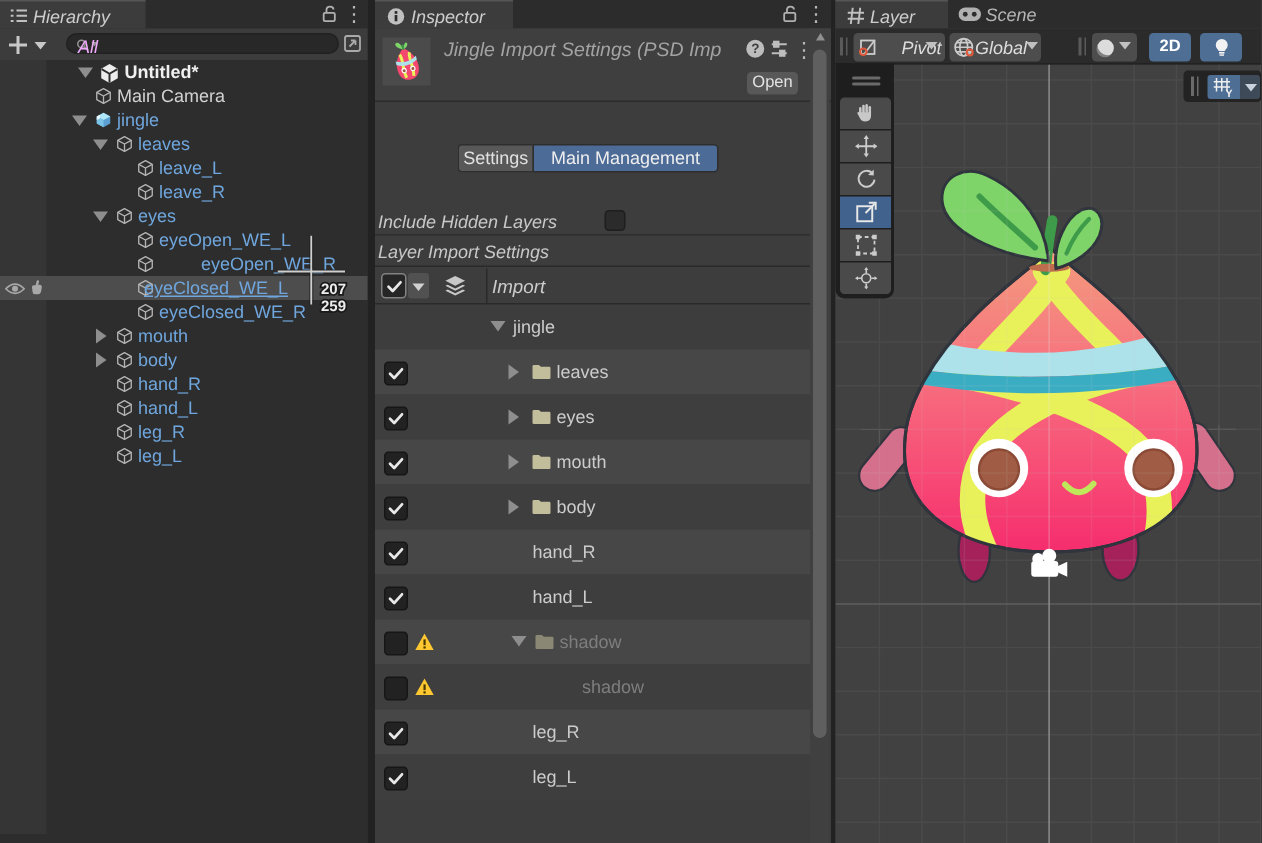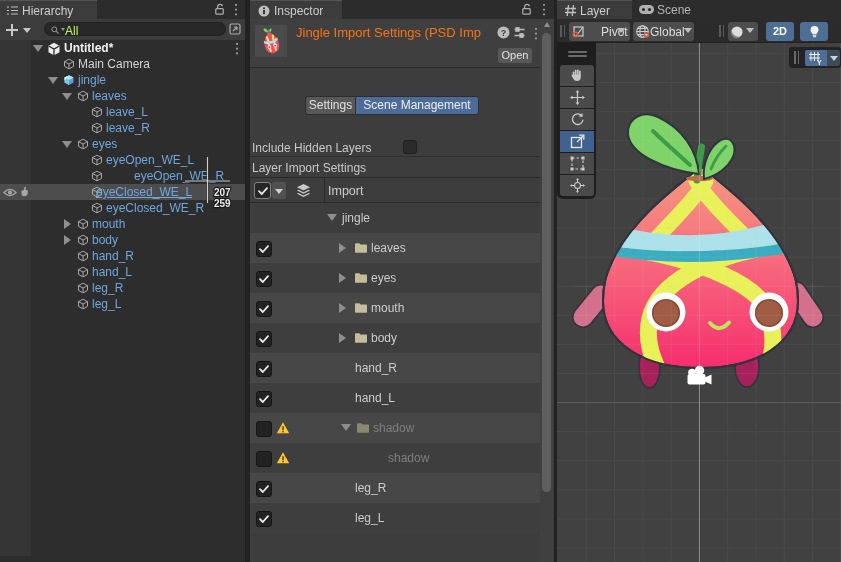--- a/index.html
+++ b/index.html
@@ -1,20 +1,20 @@
 <!DOCTYPE html>
 <html><head>
 <meta charset="utf-8">
 <style>
   html,body{margin:0;padding:0;background:#383838;}
   #app{position:relative;width:841px;height:562px;overflow:hidden;
        font-family:"Liberation Sans",sans-serif;font-size:12px;color:#c8c8c8;
        background:#383838;}
   .abs{position:absolute;}
-  .txt{white-space:nowrap;}
+  .txt{white-space:nowrap;font-style:italic;}
   
   #hier{left:0;top:0;width:245px;height:562px;background:#2d2d2d;}
   #hier-tabbar{left:0;top:0;width:245px;height:19px;background:#2c2c2c;}
   .tab-active{background:#3c3c3c;border-top:1px solid #555;box-sizing:border-box;}
   #hier-toolbar{left:0;top:19px;width:245px;height:21px;background:#3c3c3c;}
   #hier-gutter{left:0;top:40px;width:31px;height:516px;background:#353535;}
   .hrow{left:0;width:245px;height:16px;}
   .hrow .lbl{position:absolute;top:1px;font-size:12px;color:#d2d2d2;}
   .blue{color:#6fa6dd !important;}
   .fold{position:absolute;width:0;height:0;border-left:5px solid transparent;border-right:5px solid transparent;border-top:7px solid #8e8e8e;top:5px;}
@@ -130,29 +130,29 @@
     <div class="abs" id="hier-toolbar"></div>
     <svg class="abs" style="left:5px;top:23px" width="14" height="14" viewBox="0 0 14 14">
         <path d="M7 1 V13 M1 7 H13" stroke="#c8c8c8" stroke-width="2"></path>
       </svg>
     <div class="abs" style="left:23px;top:28px;width:0;height:0;border-left:4.5px solid transparent;border-right:4.5px solid transparent;border-top:5.5px solid #c8c8c8;"></div>
     <div class="abs" style="left:44px;top:22px;width:182px;height:14px;background:#282828;border:1px solid #212121;border-radius:8px;box-sizing:border-box;">
       <svg class="abs" style="left:5px;top:2px" width="10" height="10" viewBox="0 0 14 14">
           <use href="#maglass"></use>
         </svg>
       <div class="abs" style="left:16px;top:5px;width:0;height:0;border-left:2.5px solid transparent;border-right:2.5px solid transparent;border-top:3.5px solid #969696;"></div>
-      <div class="abs txt" style="left:20px;top:0.5px;font-size:12px;color:#bef264;">All</div>
+      <div class="abs txt" style="left:7px;top:0.5px;font-size:12px;color:#f0abfc;">All</div>
     </div>
     <svg class="abs" style="left:229px;top:23px" width="12" height="12" viewBox="0 0 12 12">
         <rect x="1" y="1" width="10" height="10" rx="1.5" fill="none" stroke="#aaaaaa" stroke-width="1.2"></rect>
         <path d="M4 8 L8 4 M8 4 h-3 M8 4 v3" stroke="#aaaaaa" stroke-width="1.2" fill="none"></path>
       </svg>
 
     <div class="abs" id="hier-gutter"></div>
-    <div class="abs hrow" style="top:40px;">
+    <div class="abs hrow" style="top:40px;margin-left:19px;">
       <div class="fold" style="left:33px;"></div>
       <svg class="ic16" style="left:47px;width:14px;height:14px;" viewBox="0 0 16 16">
           <use href="#ulogo"></use>
         </svg>
       <div class="lbl" style="left:64px;color:#f0f0f0;font-weight:700;">Untitled*</div>
       <div class="abs" style="left:230px;top:1px;color:#c0c0c0;font-size:14px;line-height:14px;">⋮</div>
     </div>
     <div class="abs hrow" style="top:56px;">
         <svg class="ic16" style="left:63px;" viewBox="0 0 16 16">
           <use href="#cube"></use>
@@ -293,37 +293,37 @@
           <circle cx="13" cy="21.5" r="1.8" fill="#fff"></circle>
             <circle cx="19" cy="21.5" r="1.8" fill="#fff"></circle>
           <circle cx="13" cy="21.6" r="1" fill="#9a573c"></circle>
             <circle cx="19" cy="21.6" r="1" fill="#9a573c"></circle>
           <path d="M15.5 7.5 C12 6 10.5 3.5 12 2.5 C13.5 1.5 15.5 4 15.5 7.5 Z" fill="#7ed469"></path>
           <path d="M16.5 7.5 C19 6.5 20 4.5 19 3.8 C18 3.1 16.5 5 16.5 7.5 Z" fill="#7ed469"></path>
           <path d="M16 8 L16 4.5" stroke="#3e9b49" stroke-width="1.4"></path>
         </g>
       </svg>
     </div>
-    <div class="abs txt" style="left:296px;top:25px;width:196px;overflow:hidden;font-size:13px;color:#f97316;">Jingle Import Settings (PSD Imp</div>
+    <div class="abs txt" style="left:296px;top:25px;width:196px;overflow:hidden;font-size:13px;color:#a3a3a3;">Jingle Import Settings (PSD Imp</div>
     <svg class="abs" style="left:497px;top:26px" width="13" height="13" viewBox="0 0 13 13">
         <circle cx="6.5" cy="6.5" r="6" fill="#bdbdbd"></circle>
         <text x="6.5" y="9.6" font-size="9" font-weight="bold" text-anchor="middle" fill="#3f3f3f" font-family="Liberation Sans">?</text>
       </svg>
     <svg class="abs" style="left:513px;top:26px" width="13" height="13" viewBox="0 0 13 13">
         <g stroke="#bdbdbd" stroke-width="1.3">
           <path d="M1.5 3.5 h10 M1.5 9.5 h10"></path>
           <rect x="3" y="1.8" width="3" height="3.4" fill="#bdbdbd"></rect>
           <rect x="7" y="7.8" width="3" height="3.4" fill="#bdbdbd"></rect>
         </g>
       </svg>
     <div class="abs" style="left:529px;top:26px;color:#b8b8b8;font-size:14px;line-height:14px;">⋮</div>
     <div class="abs btn" style="left:498px;top:48px;width:34px;height:15px;line-height:15px;font-size:11px;">Open</div>
 
     <div class="abs" style="left:305px;top:96px;width:50px;height:19px;background:#585858;border:1px solid #2e2e2e;border-right:none;border-radius:3px 0 0 3px;box-sizing:border-box;color:#e0e0e0;text-align:center;line-height:17px;">Settings</div>
-    <div class="abs" style="left:355px;top:96px;width:124px;height:19px;background:#4c6b96;border:1px solid #2e2e2e;border-radius:0 3px 3px 0;box-sizing:border-box;color:#eeeeee;text-align:center;line-height:17px;">Scene Management</div>
+    <div class="abs" style="left:355px;top:96px;width:124px;height:19px;background:#4c6b96;border:1px solid #2e2e2e;border-radius:0 3px 3px 0;box-sizing:border-box;color:#eeeeee;text-align:center;line-height:17px;">Main Management</div>
 
     <div class="abs txt" style="left:252px;top:141px;color:#c8c8c8;">Include Hidden Layers</div>
     <div class="abs" style="left:403px;top:140px;width:14px;height:14px;background:#2b2b2b;border:1px solid #1e1e1e;border-radius:3px;box-sizing:border-box;"></div>
     <div class="abs" style="left:250px;top:156px;width:290px;height:1px;background:#2e2e2e;"></div>
     <div class="abs txt" style="left:252px;top:161px;color:#c8c8c8;">Layer Import Settings</div>
 
     <div class="abs" style="left:250px;top:177px;width:290px;height:26px;border-top:1px solid #2a2a2a;border-bottom:1px solid #2a2a2a;box-sizing:border-box;">
       <div class="abs" style="left:4px;top:4px;width:17px;height:17px;background:#262626;border:1px solid #828282;border-radius:3px;box-sizing:border-box;">
           <svg style="position:absolute;left:1.5px;top:1.5px" width="12" height="12" viewBox="0 0 12 12">
             <use href="#check"></use>

